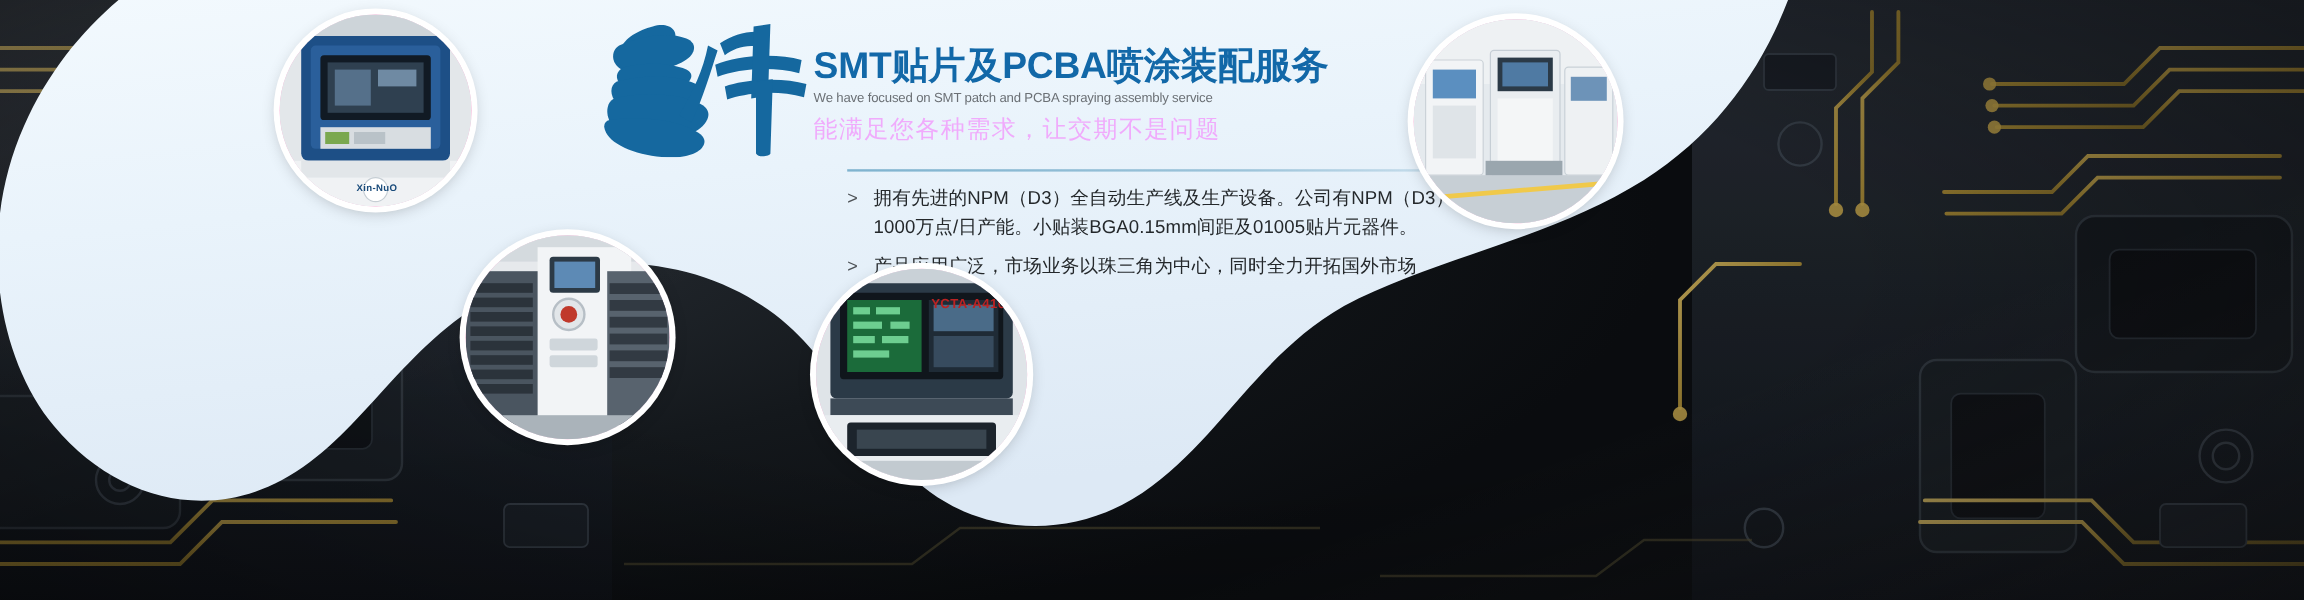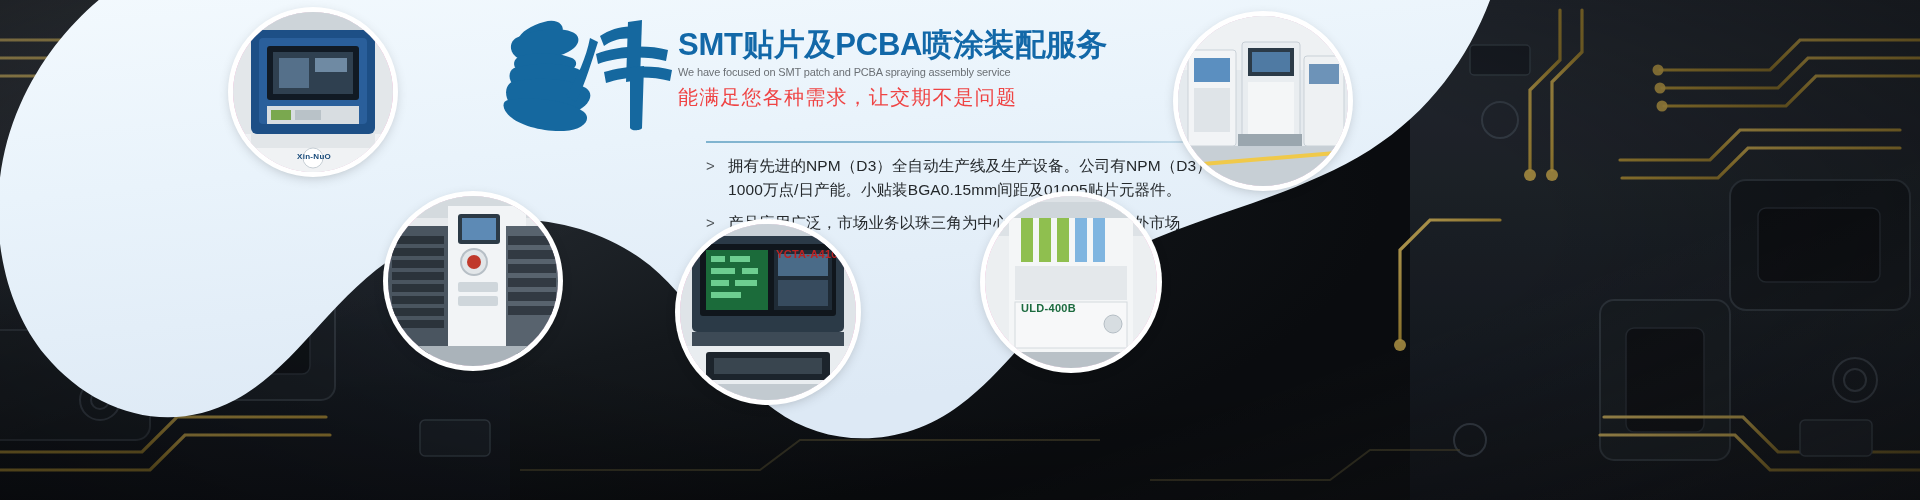--- a/index.html
+++ b/index.html
@@ -30,31 +30,31 @@
   
   .lens { position:absolute; inset:0; }
 
   
   .content {
     position:absolute; left:500px; top:14px; width:690px; height:210px;
   }
   .brush {
     position:absolute; left:0; top:2px; width:175px; height:115px;
   }
-  .head-wrap { position:absolute; left:178px; top:14px; width:512px; }
+  .head-wrap { position:absolute; left:178px; top:24px; width:512px; }
   .headline {
     font-size:31px; font-weight:bold; color:#1268a8;
     letter-spacing:-0.2px; line-height:1.12; white-space:nowrap;
   }
   .subline-en {
     margin-top:3px; font-size:11px; color:#6b7075; font-weight:400;
     letter-spacing:-0.15px; white-space:nowrap;
   }
   .subline-cn {
-    margin-top:6px; font-size:20px; color:#ef4444; font-weight:400;
+    margin-top:6px; font-size:20px; color:#f0abfc; font-weight:400;
     letter-spacing:1.2px; white-space:nowrap;
   }
   .rule {
     position:absolute; left:206px; top:127px; width:608px; height:2px;
     background:linear-gradient(90deg,#7fb3cf 0%, #9dc4da 55%, rgba(157,196,218,0) 100%);
   }
   .bullets { position:absolute; left:206px; top:140px; width:620px; }
   .bullet { display:flex; align-items:flex-start; margin-bottom:9px; }
   .bullet-mark {
     color:#4d5256; font-size:15px; line-height:24px; width:22px; flex:0 0 22px;
@@ -344,40 +344,20 @@
       <rect x="98" y="56" width="50" height="26" fill="#374b5e"></rect>
       <rect x="12" y="108" width="152" height="14" fill="#3d4a56"></rect>
       <rect x="0" y="122" width="176" height="54" fill="#e9edf0"></rect>
       <rect x="26" y="128" width="124" height="28" rx="3" fill="#1c242c"></rect>
       <rect x="34" y="134" width="108" height="16" fill="#39454f"></rect>
       <rect x="0" y="160" width="176" height="16" fill="#c2cad0"></rect>
     </svg>
     <div class="cap cap-red" style="left:96px; top:24px;">YCTA-A410</div>
   </div>
 
-  <div class="bubble" style="left:985px; top:196px; width:172px; height:172px;">
-    <svg class="ph" viewBox="0 0 172 172" preserveAspectRatio="none">
-      <rect width="172" height="172" fill="#eceff1"></rect>
-      <rect x="0" y="0" width="172" height="40" fill="#dde2e6"></rect>
-      <rect x="24" y="6" width="124" height="150" rx="4" fill="#f4f6f7"></rect>
-      <rect x="24" y="6" width="124" height="16" fill="#cfd6db"></rect>
-      <g>
-        <rect x="36" y="22" width="12" height="44" fill="#8fbf4f"></rect>
-        <rect x="54" y="22" width="12" height="44" fill="#8fbf4f"></rect>
-        <rect x="72" y="22" width="12" height="44" fill="#8fbf4f"></rect>
-        <rect x="90" y="22" width="12" height="44" fill="#7fb5e0"></rect>
-        <rect x="108" y="22" width="12" height="44" fill="#7fb5e0"></rect>
-      </g>
-      <rect x="30" y="70" width="112" height="34" fill="#e4e8eb"></rect>
-      <rect x="30" y="106" width="112" height="46" fill="#f7f8f9" stroke="#d4dade"></rect>
-      <circle cx="128" cy="128" r="9" fill="#d7dde1" stroke="#b4bdc4"></circle>
-      <rect x="0" y="156" width="172" height="16" fill="#b9c1c7"></rect>
-    </svg>
-    <div class="cap" style="left:36px; top:106px;">ULD-400B</div>
-  </div>
 
   <div class="bubble" style="left:1178px; top:16px; width:170px; height:170px;">
     <svg class="ph" viewBox="0 0 170 170" preserveAspectRatio="none">
       <rect width="170" height="170" fill="#dfe5ea"></rect>
       <rect x="0" y="0" width="170" height="54" fill="#eef1f3"></rect>
       <rect x="0" y="54" width="170" height="76" fill="#e5eaee"></rect>
       <rect x="0" y="130" width="170" height="40" fill="#c7cfd5"></rect>
 
       <rect x="10" y="34" width="48" height="96" rx="3" fill="#f2f4f6" stroke="#cbd2d8"></rect>
       <rect x="16" y="42" width="36" height="24" fill="#5b8fc0"></rect>

